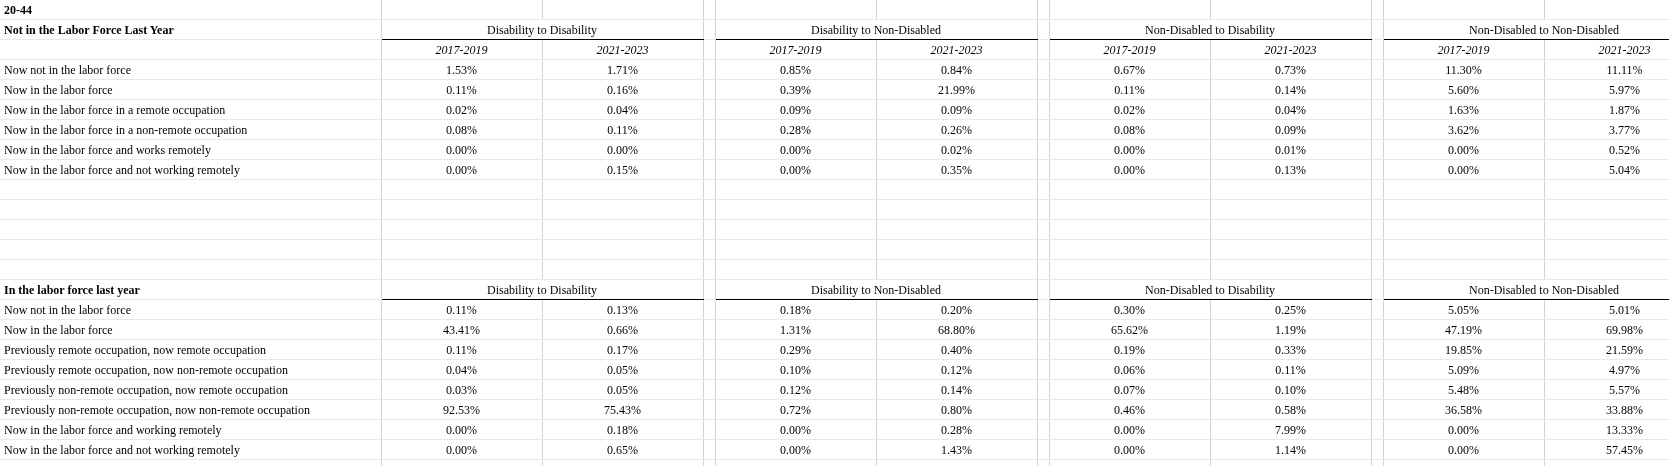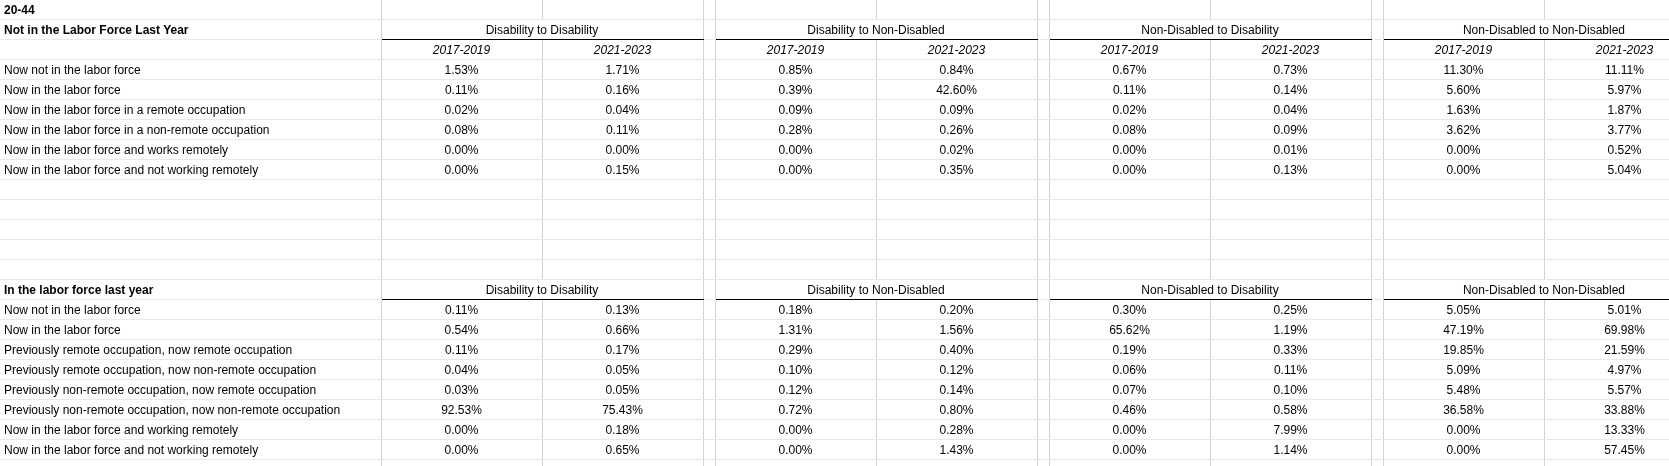--- a/index.html
+++ b/index.html
@@ -12,20 +12,21 @@
     font-size: 12px;
     color: #000000;
     width: 1669px;
     height: 466px;
     overflow: hidden;
   }
   .sheet {
     position: relative;
     width: 1669px;
     height: 466px;
+    font-family: Liberation Serif, serif;
   }
   table.grid {
     border-collapse: collapse;
     table-layout: fixed;
     width: 1669px;
   }
   table.grid td {
     border-right: 1px solid #d4d4d4;
     border-bottom: 1px solid #e8e8e8;
     height: 19px;
@@ -131,21 +132,21 @@
         <td></td>
         <td class="num">11.30%</td>
         <td class="num">11.11%</td>
       </tr>
       <tr>
         <td class="lbl">Now in the labor force</td>
         <td class="num">0.11%</td>
         <td class="num">0.16%</td>
         <td></td>
         <td class="num">0.39%</td>
-        <td class="num">42.60%</td>
+        <td class="num">21.99%</td>
         <td></td>
         <td class="num">0.11%</td>
         <td class="num">0.14%</td>
         <td></td>
         <td class="num">5.60%</td>
         <td class="num">5.97%</td>
       </tr>
       <tr>
         <td class="lbl">Now in the labor force in a remote occupation</td>
         <td class="num">0.02%</td>
@@ -294,25 +295,25 @@
         <td class="num">0.20%</td>
         <td></td>
         <td class="num">0.30%</td>
         <td class="num">0.25%</td>
         <td></td>
         <td class="num">5.05%</td>
         <td class="num">5.01%</td>
       </tr>
       <tr>
         <td class="lbl">Now in the labor force</td>
-        <td class="num">0.54%</td>
+        <td class="num">43.41%</td>
         <td class="num">0.66%</td>
         <td></td>
         <td class="num">1.31%</td>
-        <td class="num">1.56%</td>
+        <td class="num">68.80%</td>
         <td></td>
         <td class="num">65.62%</td>
         <td class="num">1.19%</td>
         <td></td>
         <td class="num">47.19%</td>
         <td class="num">69.98%</td>
       </tr>
       <tr>
         <td class="lbl">Previously remote occupation, now remote occupation</td>
         <td class="num">0.11%</td>

